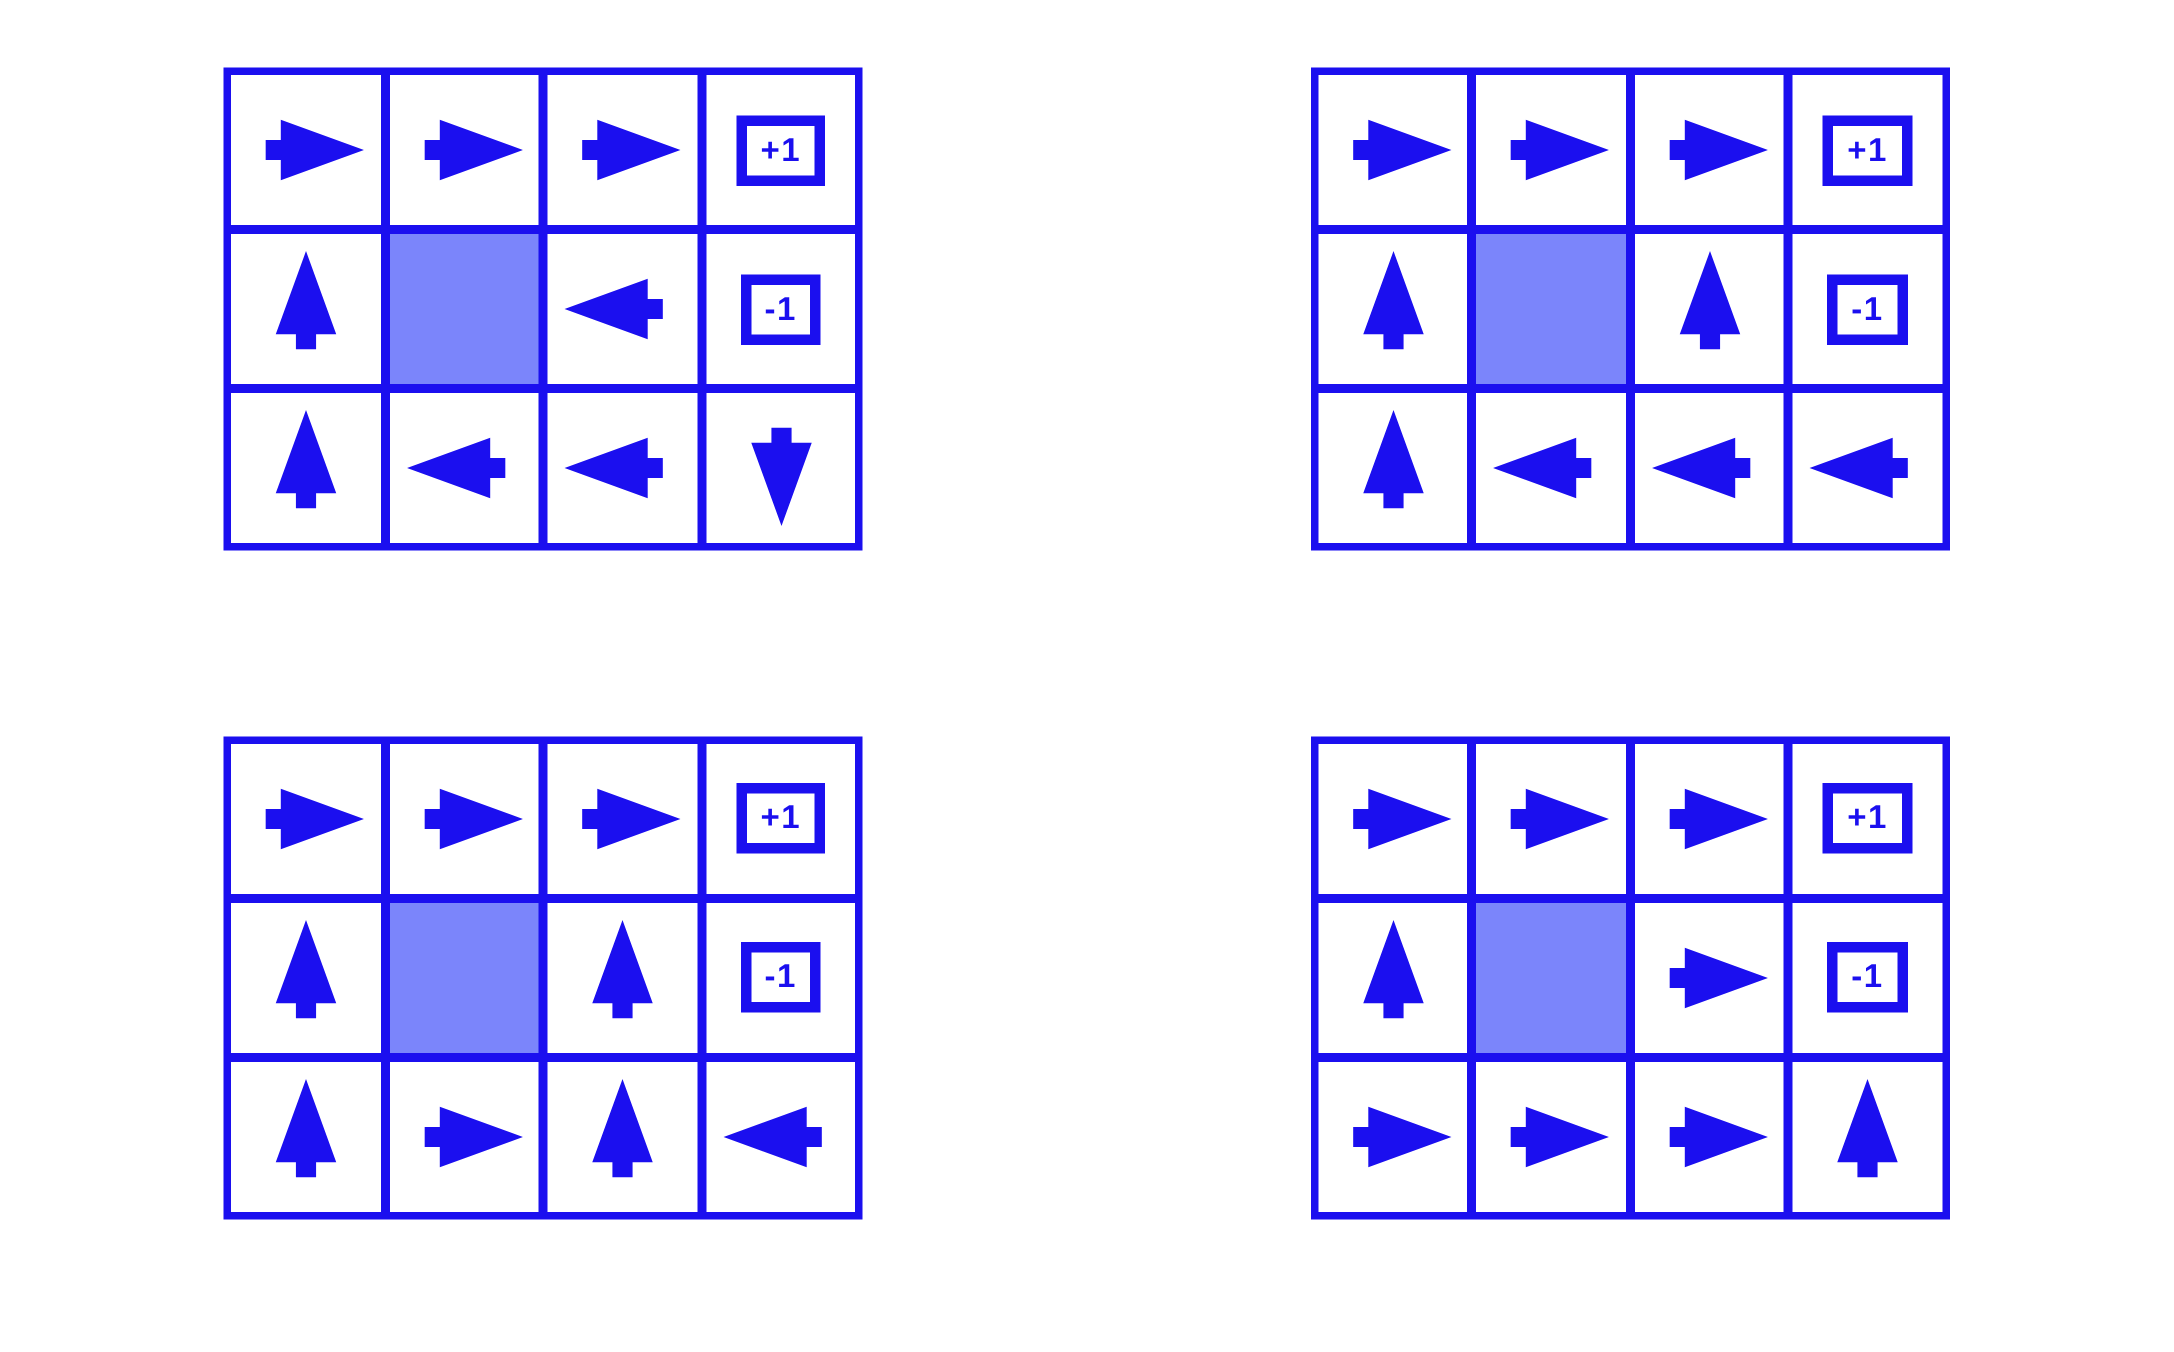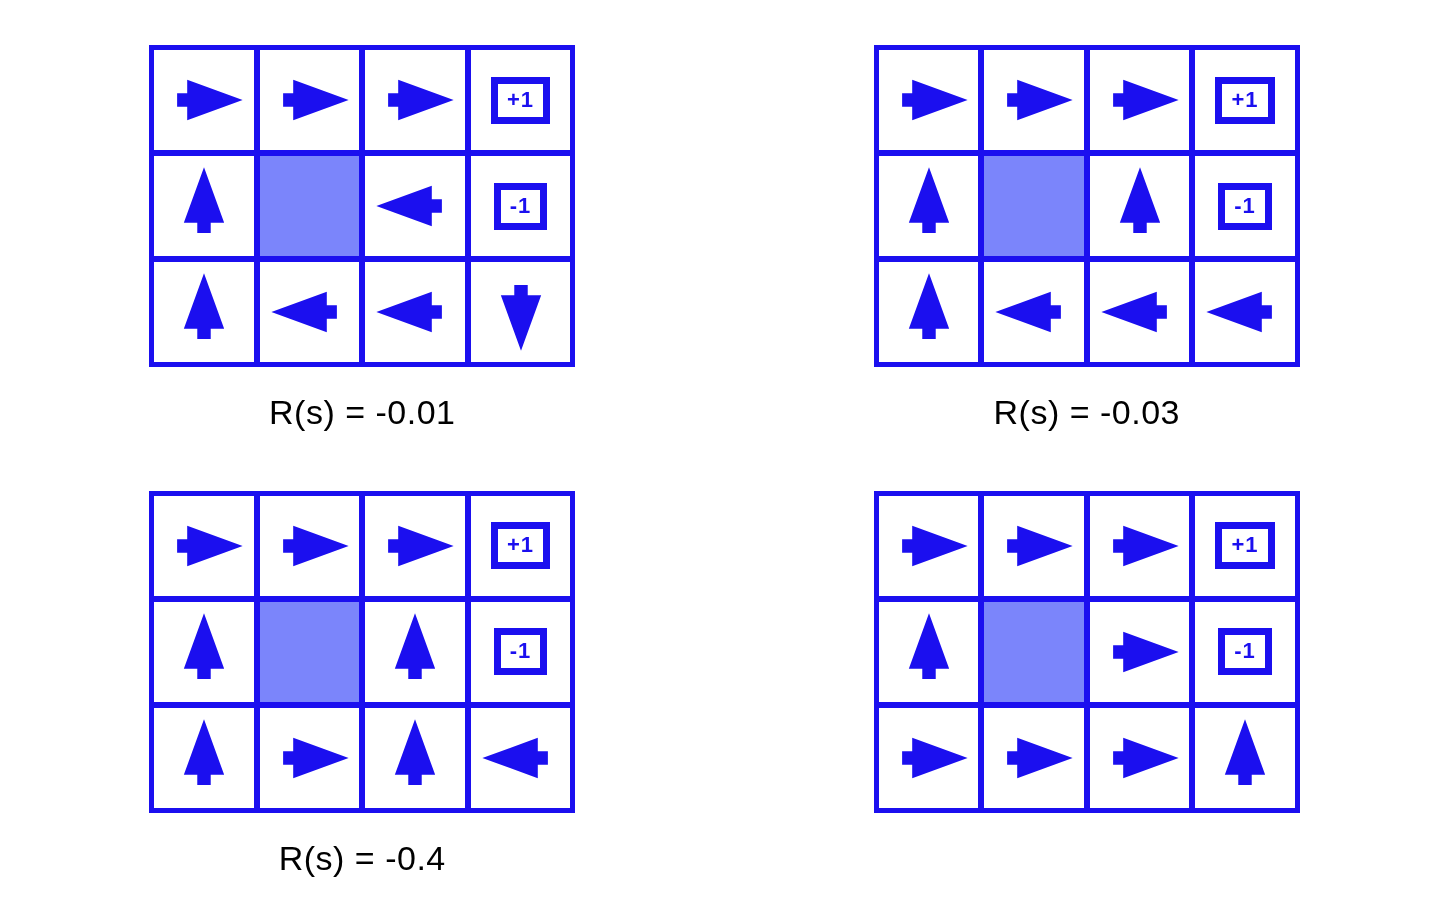--- a/index.html
+++ b/index.html
@@ -182,21 +182,20 @@
         <div class="cell">
           <span>
             <svg viewBox="0 0 100 100" width="84" height="84">
               <g transform="rotate(90 50 50)">
                 <polygon points="18,42 30,42 30,26 96,50 30,74 30,58 18,58" fill="#1B0FEF"></polygon>
               </g>
             </svg>
           </span>
         </div>
       </div>
-    <div class="caption">R(s) = -0.01</div>
   </div>
 
   <div class="panel tr">
     <div class="board">
         <div class="cell">
           <span>
             <svg viewBox="0 0 100 100" width="84" height="84">
               <g transform="rotate(0 50 50)">
                 <polygon points="18,42 30,42 30,26 96,50 30,74 30,58 18,58" fill="#1B0FEF"></polygon>
               </g>
@@ -276,21 +275,20 @@
         <div class="cell">
           <span>
             <svg viewBox="0 0 100 100" width="84" height="84">
               <g transform="rotate(180 50 50)">
                 <polygon points="18,42 30,42 30,26 96,50 30,74 30,58 18,58" fill="#1B0FEF"></polygon>
               </g>
             </svg>
           </span>
         </div>
       </div>
-    <div class="caption">R(s) = -0.03</div>
   </div>
 
   <div class="panel bl">
     <div class="board">
         <div class="cell">
           <span>
             <svg viewBox="0 0 100 100" width="84" height="84">
               <g transform="rotate(0 50 50)">
                 <polygon points="18,42 30,42 30,26 96,50 30,74 30,58 18,58" fill="#1B0FEF"></polygon>
               </g>
@@ -370,21 +368,20 @@
         <div class="cell">
           <span>
             <svg viewBox="0 0 100 100" width="84" height="84">
               <g transform="rotate(180 50 50)">
                 <polygon points="18,42 30,42 30,26 96,50 30,74 30,58 18,58" fill="#1B0FEF"></polygon>
               </g>
             </svg>
           </span>
         </div>
       </div>
-    <div class="caption">R(s) = -0.4</div>
   </div>
 
   <div class="panel br">
     <div class="board">
         <div class="cell">
           <span>
             <svg viewBox="0 0 100 100" width="84" height="84">
               <g transform="rotate(0 50 50)">
                 <polygon points="18,42 30,42 30,26 96,50 30,74 30,58 18,58" fill="#1B0FEF"></polygon>
               </g>

